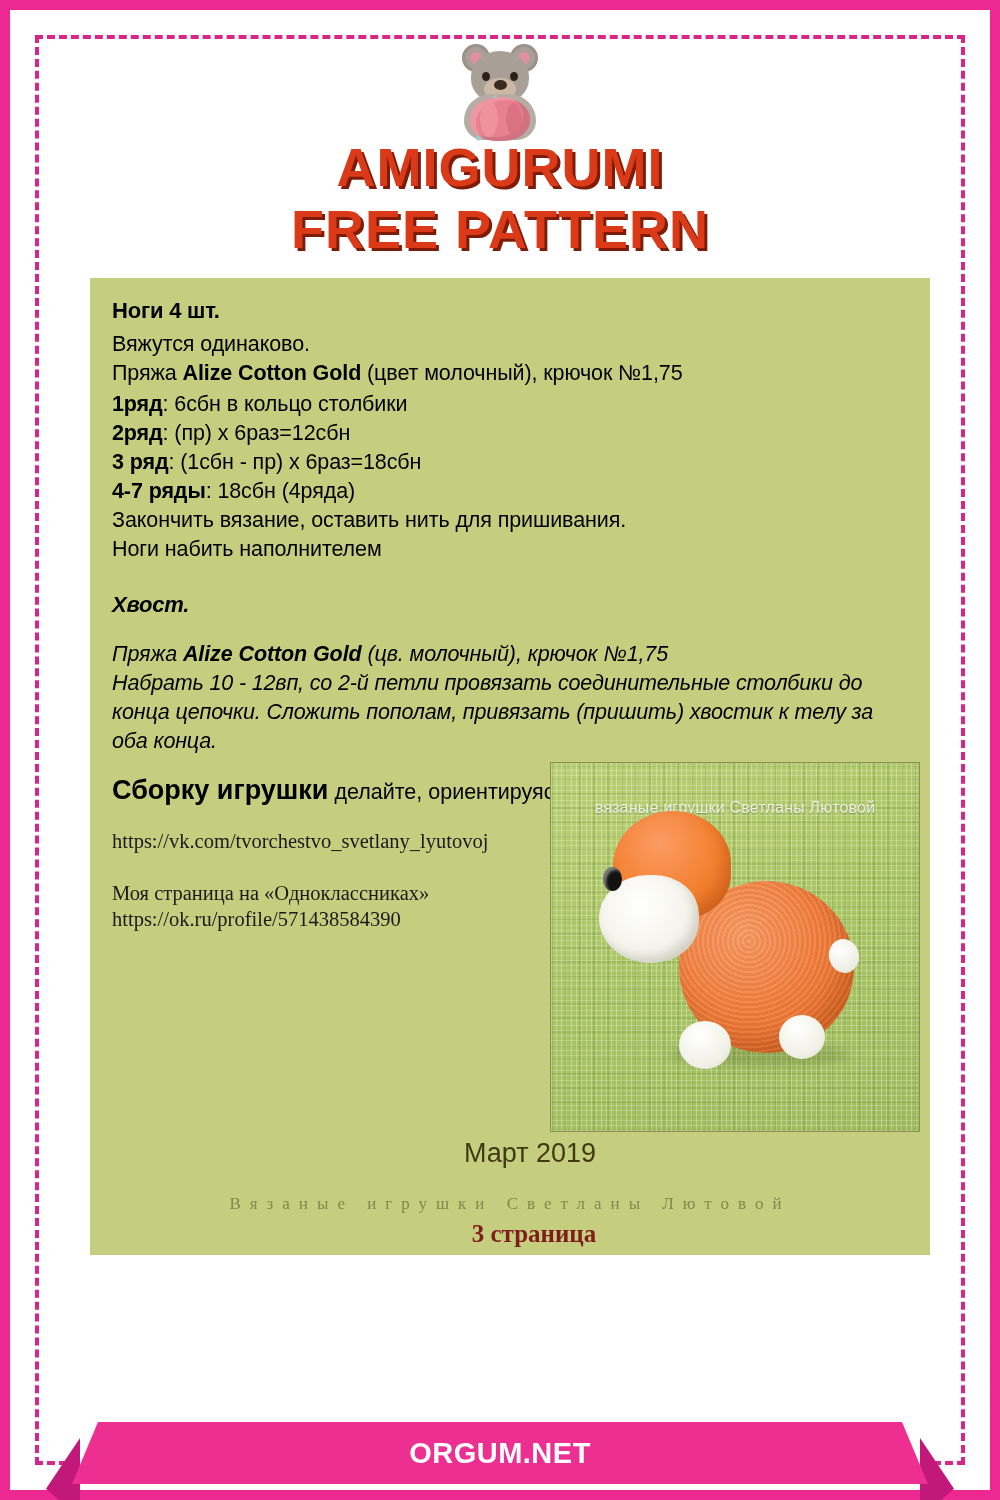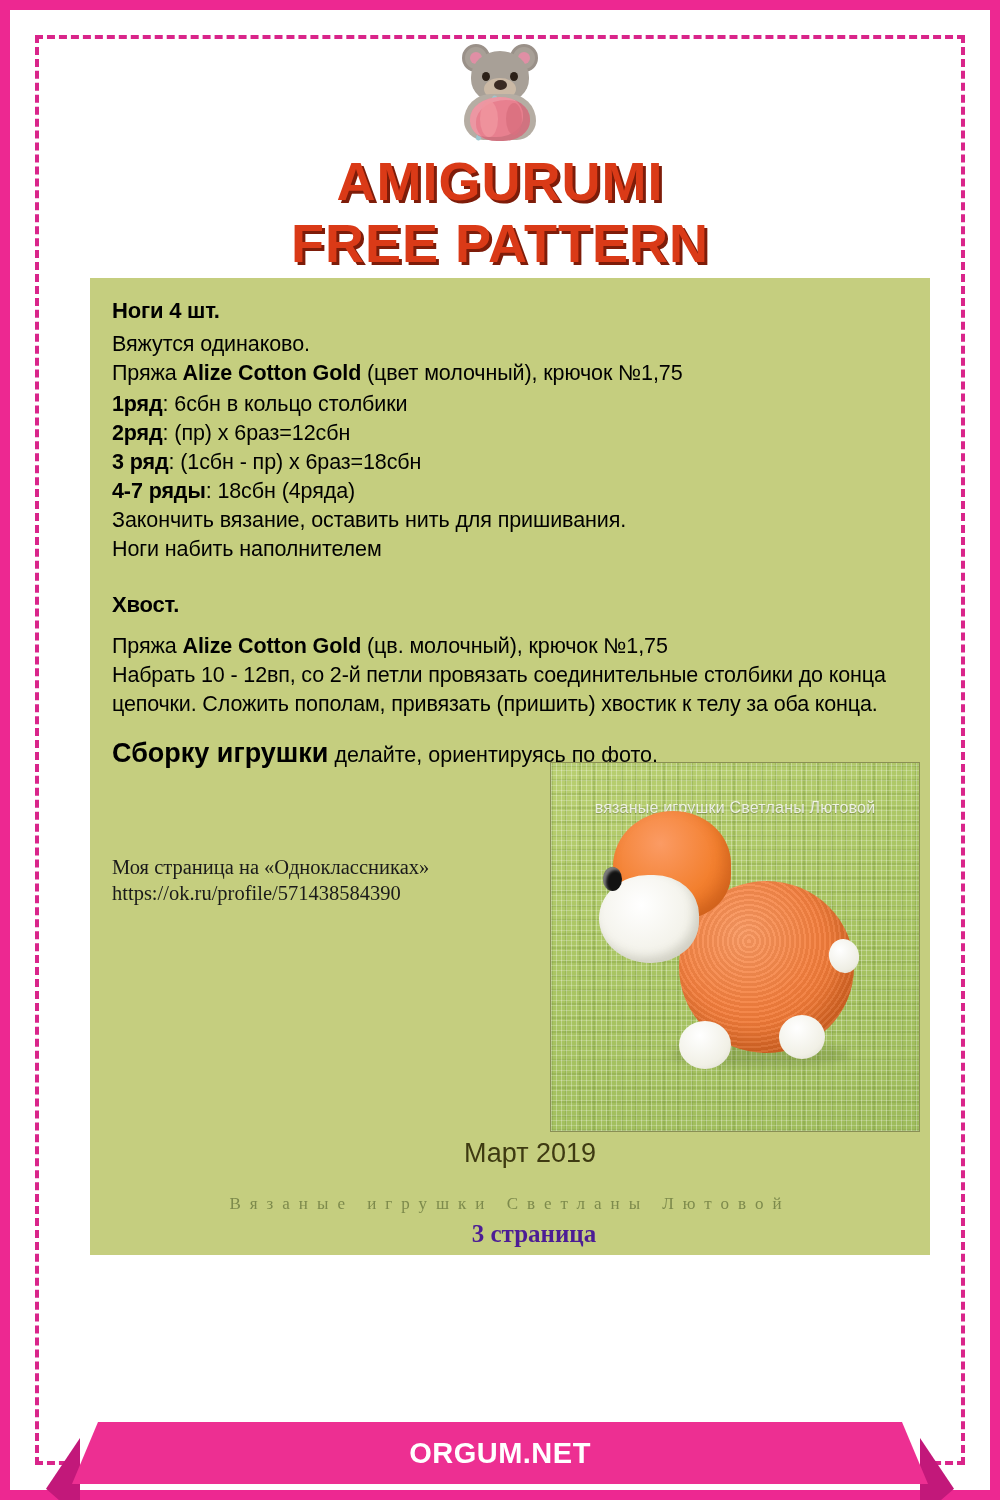--- a/index.html
+++ b/index.html
@@ -92,21 +92,21 @@
     border-radius:50%; background:#d9707f; opacity:.85;
   }
   .hook {
     position: absolute; left: 30px; top: 52px; width: 5px; height: 48px;
     background: #9ec7cf; transform: rotate(22deg); border-radius: 3px;
   }
 
   
   #title {
     position: absolute;
-    left: 0; right: 0; top: 140px;
+    left: 0; right: 0; top: 126px;
     text-align: center;
   }
   #title div {
     font-size: 54px;
     font-weight: bold;
     letter-spacing: 1px;
     line-height: 62px;
     color: #DA3A17;
     text-shadow: 3px 3px 0 #7e1c09;
   }
@@ -138,22 +138,22 @@
     white-space: nowrap;
   }
   .line b { font-weight: bold; }
   .para {
     font-size: 21.5px;
     line-height: 29px;
     letter-spacing: -0.15px;
     margin: 0;
   }
   #legs-rows { margin-top: 2px; }
-  #tail-block { margin-top: 22px; }
-  #tail-yarn { margin-top: 8px; }
+  #tail-block { margin-top: 22px; font-style: italic; }
+  #tail-yarn { margin-top: 16px; }
 
   #assembly {
     margin-top: 16px;
     font-size: 21.5px;
     line-height: 37px;
   }
   #assembly .big {
     font-size: 27px;
     font-weight: bold;
   }
@@ -268,21 +268,21 @@
     white-space: nowrap;
   }
   #pagenum {
     position: absolute;
     left: 0; right: 0;
     top: 942px;
     text-align: center;
     font-family: "Liberation Serif", serif;
     font-size: 25px;
     font-weight: bold;
-    color: #4c1d95;
+    color: #7f1d1d;
     margin-left: 48px;
   }
 
   
   #ribbon {
     position: absolute;
     left: 36px;
     right: 36px;
     top: 1412px;
     height: 73px;
@@ -372,20 +372,21 @@
       </div>
       <p class="para">Набрать 10 - 12вп, со 2-й петли провязать соединительные столбики до конца цепочки. Сложить пополам, привязать (пришить) хвостик к телу за оба конца.</p>
     </div>
 
     <div id="assembly">
       <span class="big">Сборку игрушки</span><span> делайте, ориентируясь по фото.</span>
     </div>
 
     <div id="links">
       <div class="grp">
+        <div>https://vk.com/tvorchestvo_svetlany_lyutovoj</div>
       </div>
       <div class="grp">
         <div>Моя страница на «Одноклассниках»</div>
         <div>https://ok.ru/profile/571438584390</div>
       </div>
     </div>
 
     <div id="photo">
       <div class="wm">вязаные игрушки Светланы Лютовой</div>
       <div class="toy-shadow"></div>

